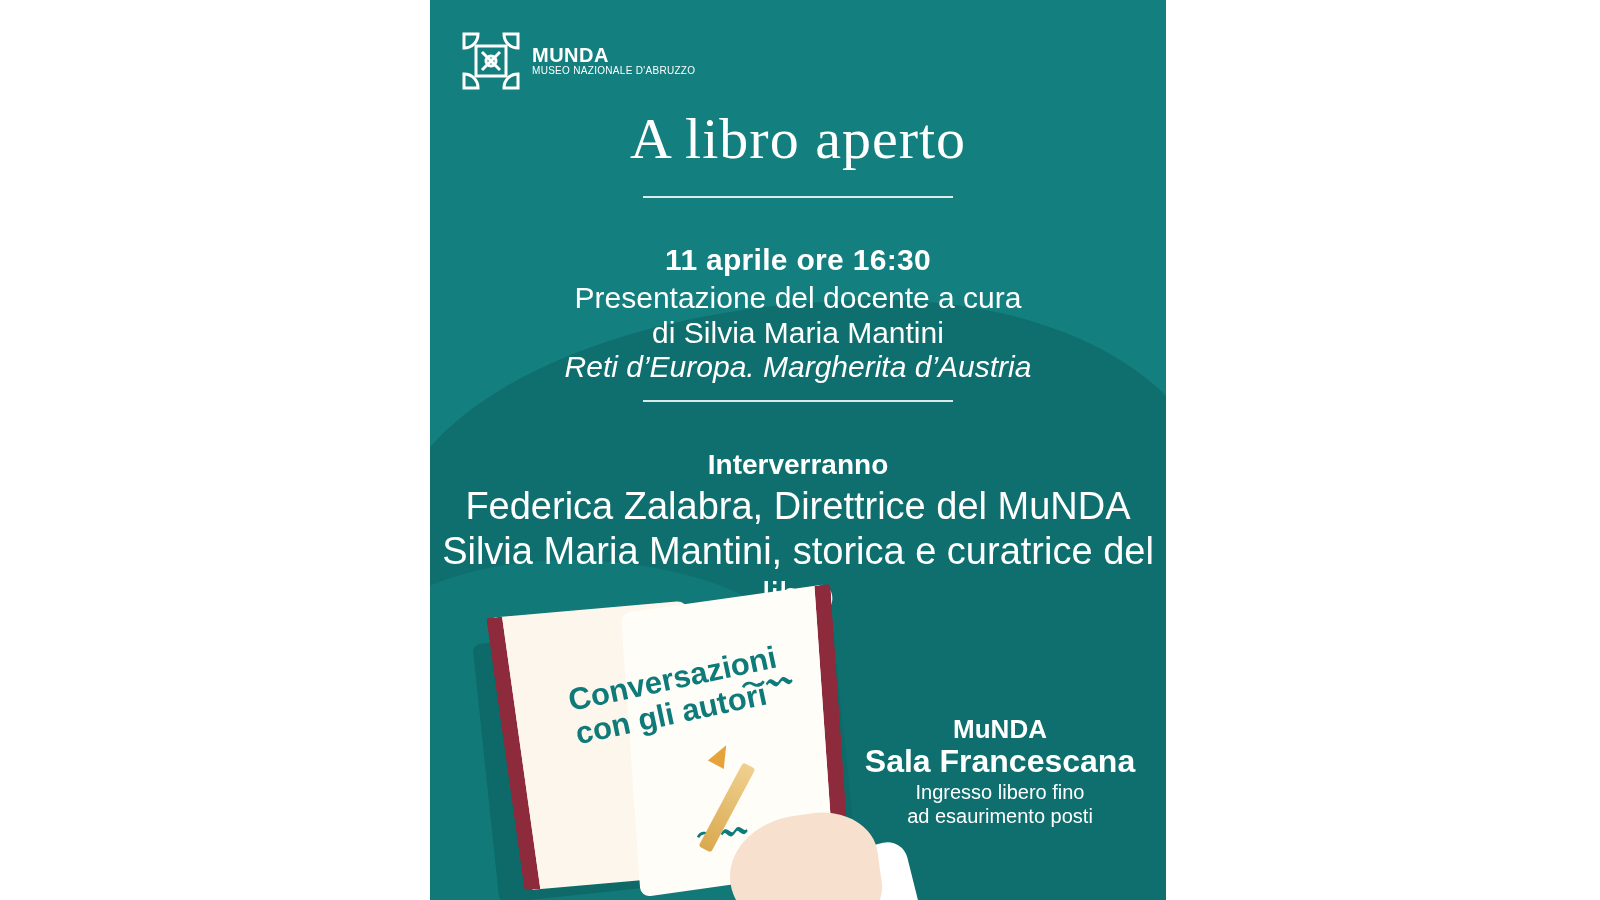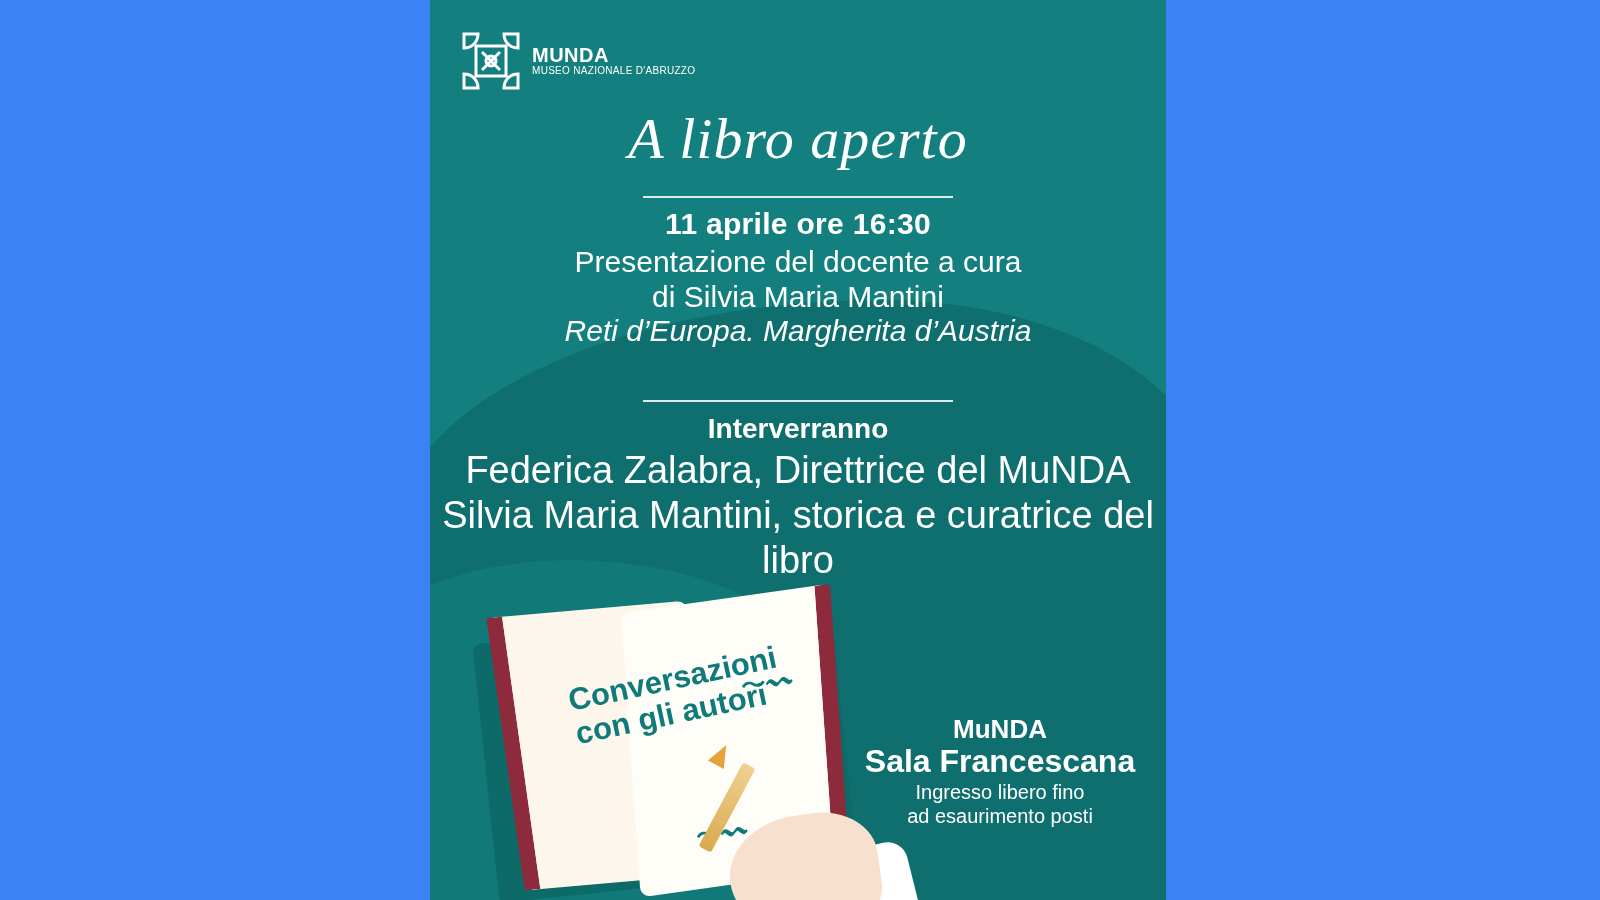--- a/index.html
+++ b/index.html
@@ -9,21 +9,21 @@
     width: 1600px;
     height: 900px;
     overflow: hidden;
     font-family: "Liberation Sans", sans-serif;
   }
 
   #poster {
     position: relative;
     width: 1600px;
     height: 900px;
-    background: #3b82f6;
+    background: #ffffff;
   }
 
   
   .panel {
     position: absolute;
     left: 430px;
     top: 0;
     width: 736px;
     height: 900px;
     background: #13807f;
@@ -84,39 +84,39 @@
   .title {
     position: absolute;
     top: 105px;
     left: 0;
     width: 736px;
     text-align: center;
     color: #ffffff;
     font-family: "Liberation Serif", serif;
     font-size: 58px;
     letter-spacing: 1px;
-    font-style: italic;
   }
 
   .rule {
     position: absolute;
     left: 213px;
     width: 310px;
     height: 2px;
     background: rgba(255,255,255,0.85);
   }
   .rule-top { top: 196px; }
   .rule-mid { top: 400px; }
 
   .block {
     position: absolute;
     left: 0;
     width: 736px;
     text-align: center;
     color: #ffffff;
+    margin-top: 36px;
   }
 
   .date {
     top: 207px;
     font-size: 30px;
     font-weight: bold;
     letter-spacing: 0.3px;
   }
   .line-reg {
     font-size: 30px;

